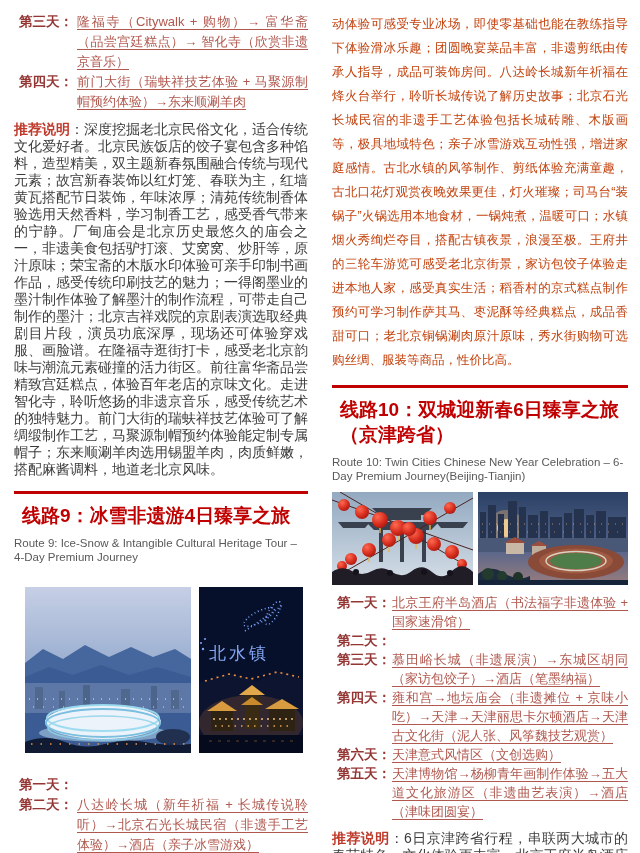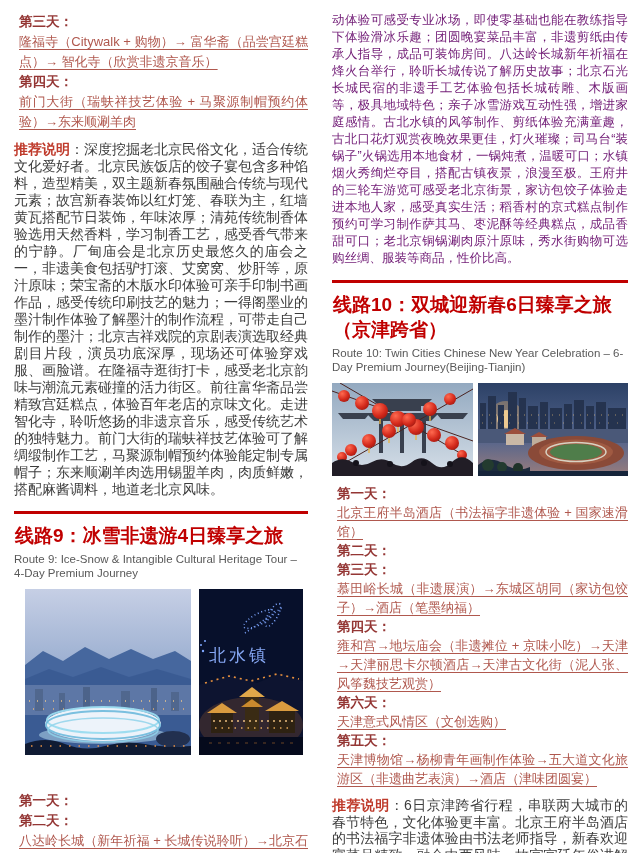--- a/index.html
+++ b/index.html
@@ -4,41 +4,41 @@
 <style>
   html,body{margin:0;padding:0;background:#ffffff;}
   body{font-family:"Liberation Sans","DejaVu Sans",sans-serif;}
   .page{position:relative;width:640px;height:853px;background:#fff;overflow:hidden;
         box-sizing:border-box;padding:12px 12px 0 14px;display:flex;gap:24px;}
   .col{box-sizing:border-box;}
   .col-left{width:294px;flex:none;}
   .col-right{width:296px;flex:none;}
 
   
-  .day-row{display:flex;align-items:flex-start;padding-left:5px;flex-direction:column;}
+  .day-row{display:flex;align-items:flex-start;padding-left:5px;}
   .day-label{flex:none;width:58px;font-size:13.5px;font-weight:bold;color:#943634;line-height:20px;}
   .col-right .day-label{width:55px;line-height:19px;}
   .day-text{flex:1;font-size:13px;color:#b0584e;line-height:20px;
             text-decoration:underline;text-underline-offset:3px;text-align:justify;}
   .col-right .day-text{line-height:19px;}
 
   
   .note{font-size:14px;line-height:17px;color:#3c3c3c;text-align:justify;margin-top:9px;}
   .note .note-label{color:#bf3a2b;font-weight:bold;}
-  .cont{font-size:12.5px;line-height:17px;color:#701a75;text-align:justify;}
+  .cont{font-size:12.5px;line-height:24px;color:#c2410c;text-align:justify;}
   .note-tight{line-height:16.5px;}
 
   
   .rule{height:3px;background:#c00000;margin:13px 0 9px 0;}
-  .route-title{font-size:19px;font-weight:bold;color:#c00000;line-height:25px;margin:1px;}
+  .route-title{font-size:19px;font-weight:bold;color:#c00000;line-height:25px;margin:8px;}
   .route-subtitle{font-size:11.5px;color:#595959;line-height:14px;margin-top:4px;}
 
   
   .photos{display:flex;gap:8px;margin-top:9px;margin-bottom:8px;}
-  .photos-left{margin-left:11px;height:194px;}
+  .photos-left{margin-left:11px;height:194px;align-items:center;}
   .photos-right{gap:5px;height:93px;}
   .photo{flex:none;overflow:hidden;}
   .photo svg{display:block;}
 </style>
 </head>
 <body>
 
 <div class="page">
 
   <div class="col col-left">

